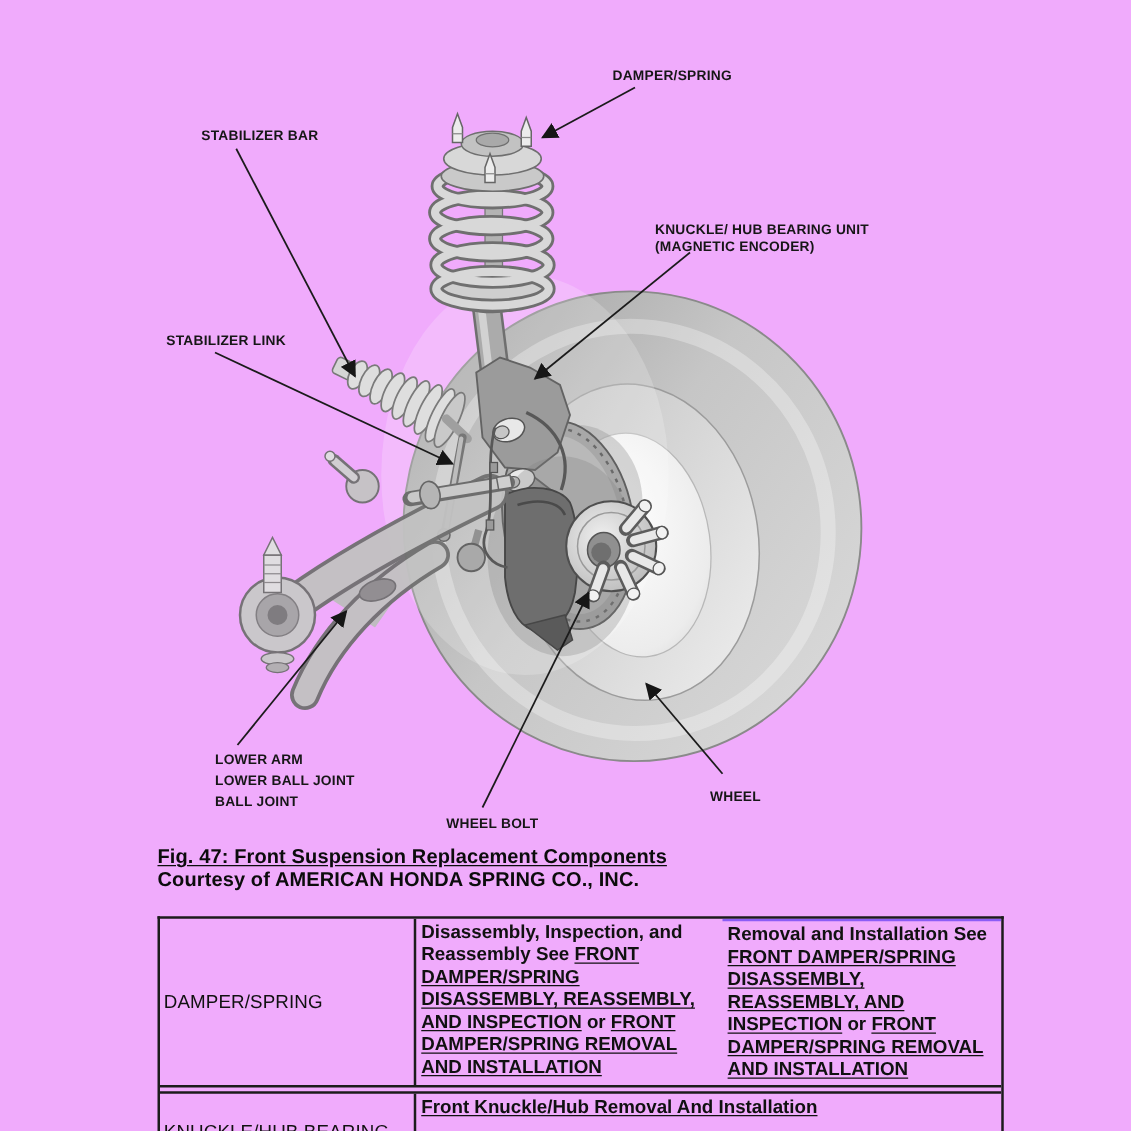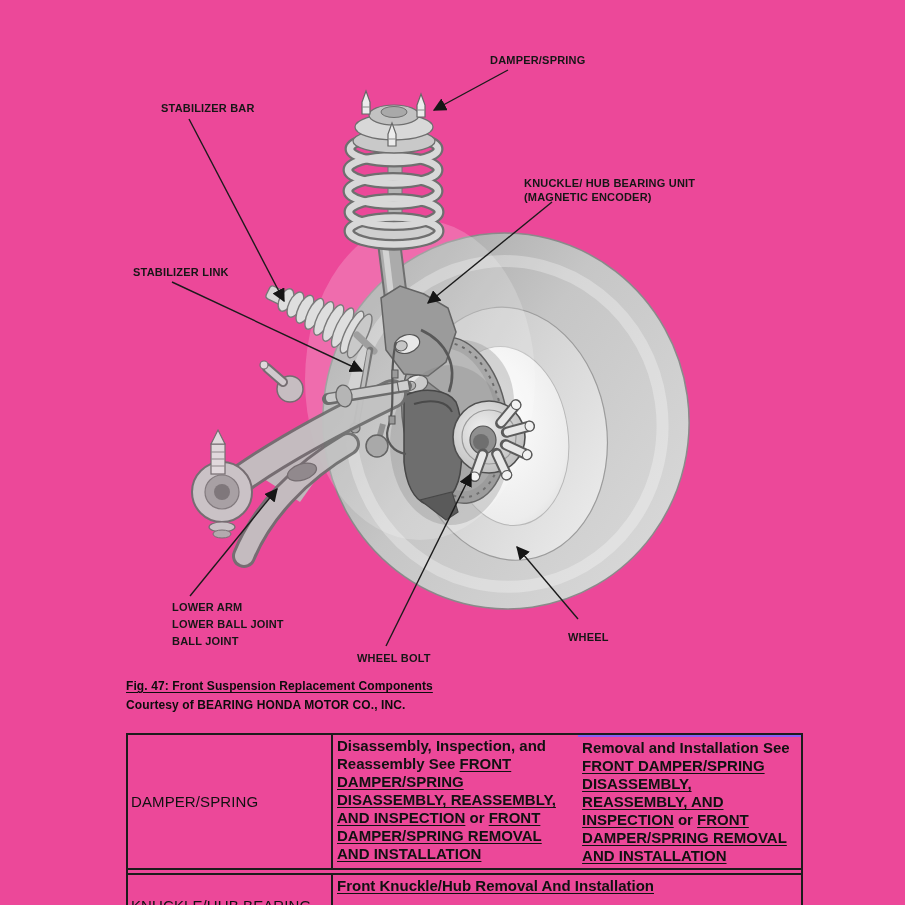--- a/index.html
+++ b/index.html
@@ -1,25 +1,25 @@
 <!DOCTYPE html>
 <html><head>
 <meta charset="utf-8">
 <style>
   html,body{margin:0;padding:0}
   body{
     width:905px;height:905px;background:#ffffff;overflow:hidden;position:relative;
     font-family:"Liberation Sans",sans-serif;color:#111;
   }
-  .page{position:absolute;inset:0;background:#ec4899}
+  .page{position:absolute;inset:0;background:#f0abfc}
   svg.diagram{position:absolute;left:0;top:0}
   .diag-label{font-family:"Liberation Sans",sans-serif;font-size:11px;font-weight:bold;fill:#161616;letter-spacing:.2px}
   .leader{stroke:#1b1b1b;stroke-width:1.4;fill:none}
 
-  .caption{position:absolute;left:126px;top:677px;font-size:12px;font-weight:bold;line-height:18.5px;color:#0c0c0c;letter-spacing:.1px}
+  .caption{position:absolute;left:126px;top:677px;font-size:16px;font-weight:bold;line-height:18.5px;color:#0c0c0c;letter-spacing:.1px}
   .caption .cap-title{text-decoration:underline;text-underline-offset:2px}
 
   .ref-table{
     position:absolute;left:126px;top:733px;width:677px;height:172px;
     border:2px solid #1c1c1c;border-bottom:none;box-sizing:border-box;overflow:hidden;
     font-size:15px;line-height:18px;
   }
   .t-row{display:flex;align-items:stretch}
   .t-comp{
     width:205px;flex:0 0 205px;border-right:2px solid #1c1c1c;box-sizing:border-box;
@@ -243,21 +243,21 @@
       <text class="diag-label" x="172" y="611">LOWER ARM</text>
       <text class="diag-label" x="172" y="628">LOWER BALL JOINT</text>
       <text class="diag-label" x="172" y="645">BALL JOINT</text>
       <text class="diag-label" x="357" y="662">WHEEL BOLT</text>
       <text class="diag-label" x="568" y="641">WHEEL</text>
     </g>
   </svg>
 
   <div class="caption">
     <div class="cap-title">Fig. 47: Front Suspension Replacement Components</div>
-    <div class="cap-courtesy">Courtesy of BEARING HONDA MOTOR CO., INC.</div>
+    <div class="cap-courtesy">Courtesy of AMERICAN HONDA SPRING CO., INC.</div>
   </div>
 
   <div class="ref-table">
     <div class="t-row">
       <div class="t-comp">DAMPER/SPRING</div>
       <div class="t-procs">
         <div class="t-proc"><span>Disassembly, Inspection, and Reassembly See </span><span class="tlink">FRONT DAMPER/SPRING DISASSEMBLY, REASSEMBLY, AND INSPECTION</span><span> or </span><span class="tlink">FRONT DAMPER/SPRING REMOVAL AND INSTALLATION</span></div>
         <div class="t-proc"><span>Removal and Installation See </span><span class="tlink">FRONT DAMPER/SPRING DISASSEMBLY, REASSEMBLY, AND INSPECTION</span><span> or </span><span class="tlink">FRONT DAMPER/SPRING REMOVAL AND INSTALLATION</span></div>
       </div>
     </div>

